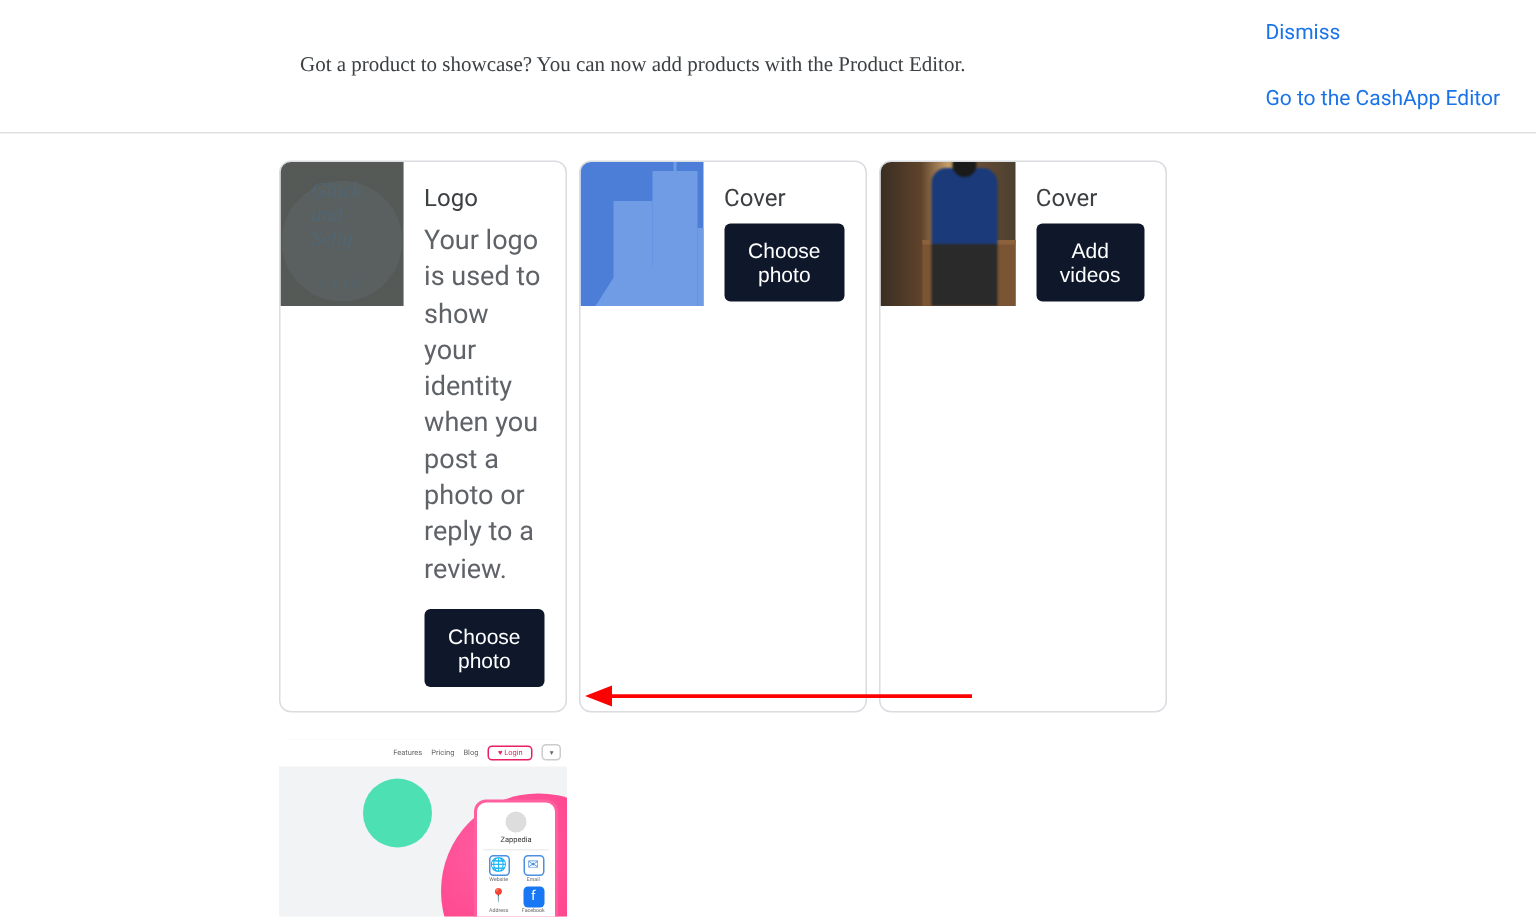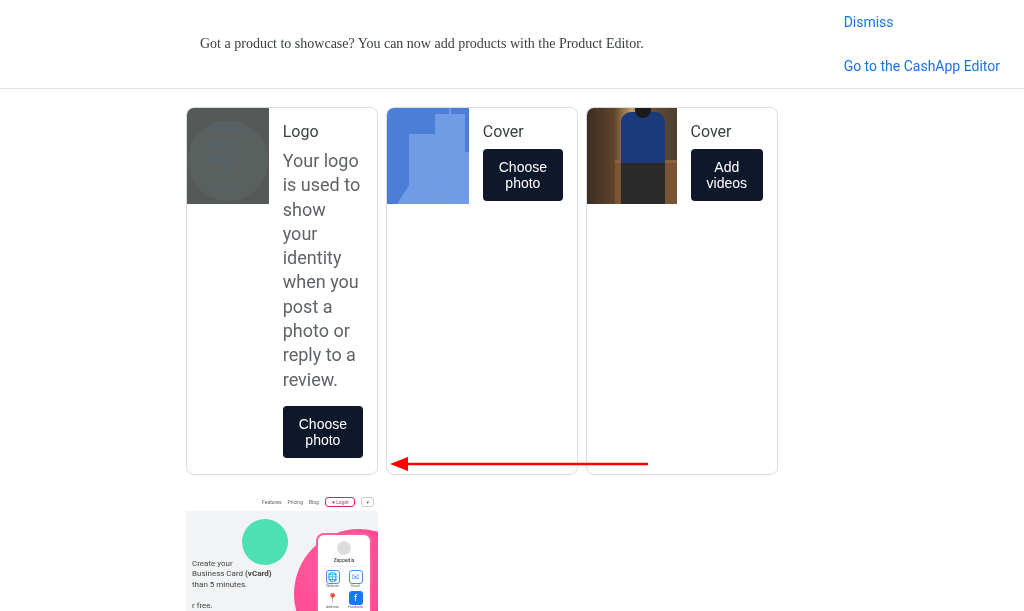--- a/index.html
+++ b/index.html
@@ -125,26 +125,20 @@
 <div class="uploaded">
   <div class="widget-nav">
     <span>Features</span>
     <span>Pricing</span>
     <span>Blog</span>
     <span class="login-pill">♥ Login</span>
     <span style="border:1px solid #ccc;border-radius:3px;padding:1px 4px;">▾</span>
   </div>
   <div class="circle-green"></div>
   <div class="circle-pink"></div>
-  <div class="widget-text">
-    <span>Create your</span><br>
-    <span>Business Card </span><b>(vCard)</b><br>
-    <span>than 5 minutes.</span><br><br>
-    <span>r free.</span>
-  </div>
   <div class="widget-buttons">
     <span class="wb primary">Get started</span>
     <span class="wb">Read more</span>
   </div>
   <div class="phone">
     <div class="phone-av"></div>
     <div class="phone-name">Zappedia</div>
     <div class="phone-sep"></div>
     <div class="icon-grid">
       <div>

